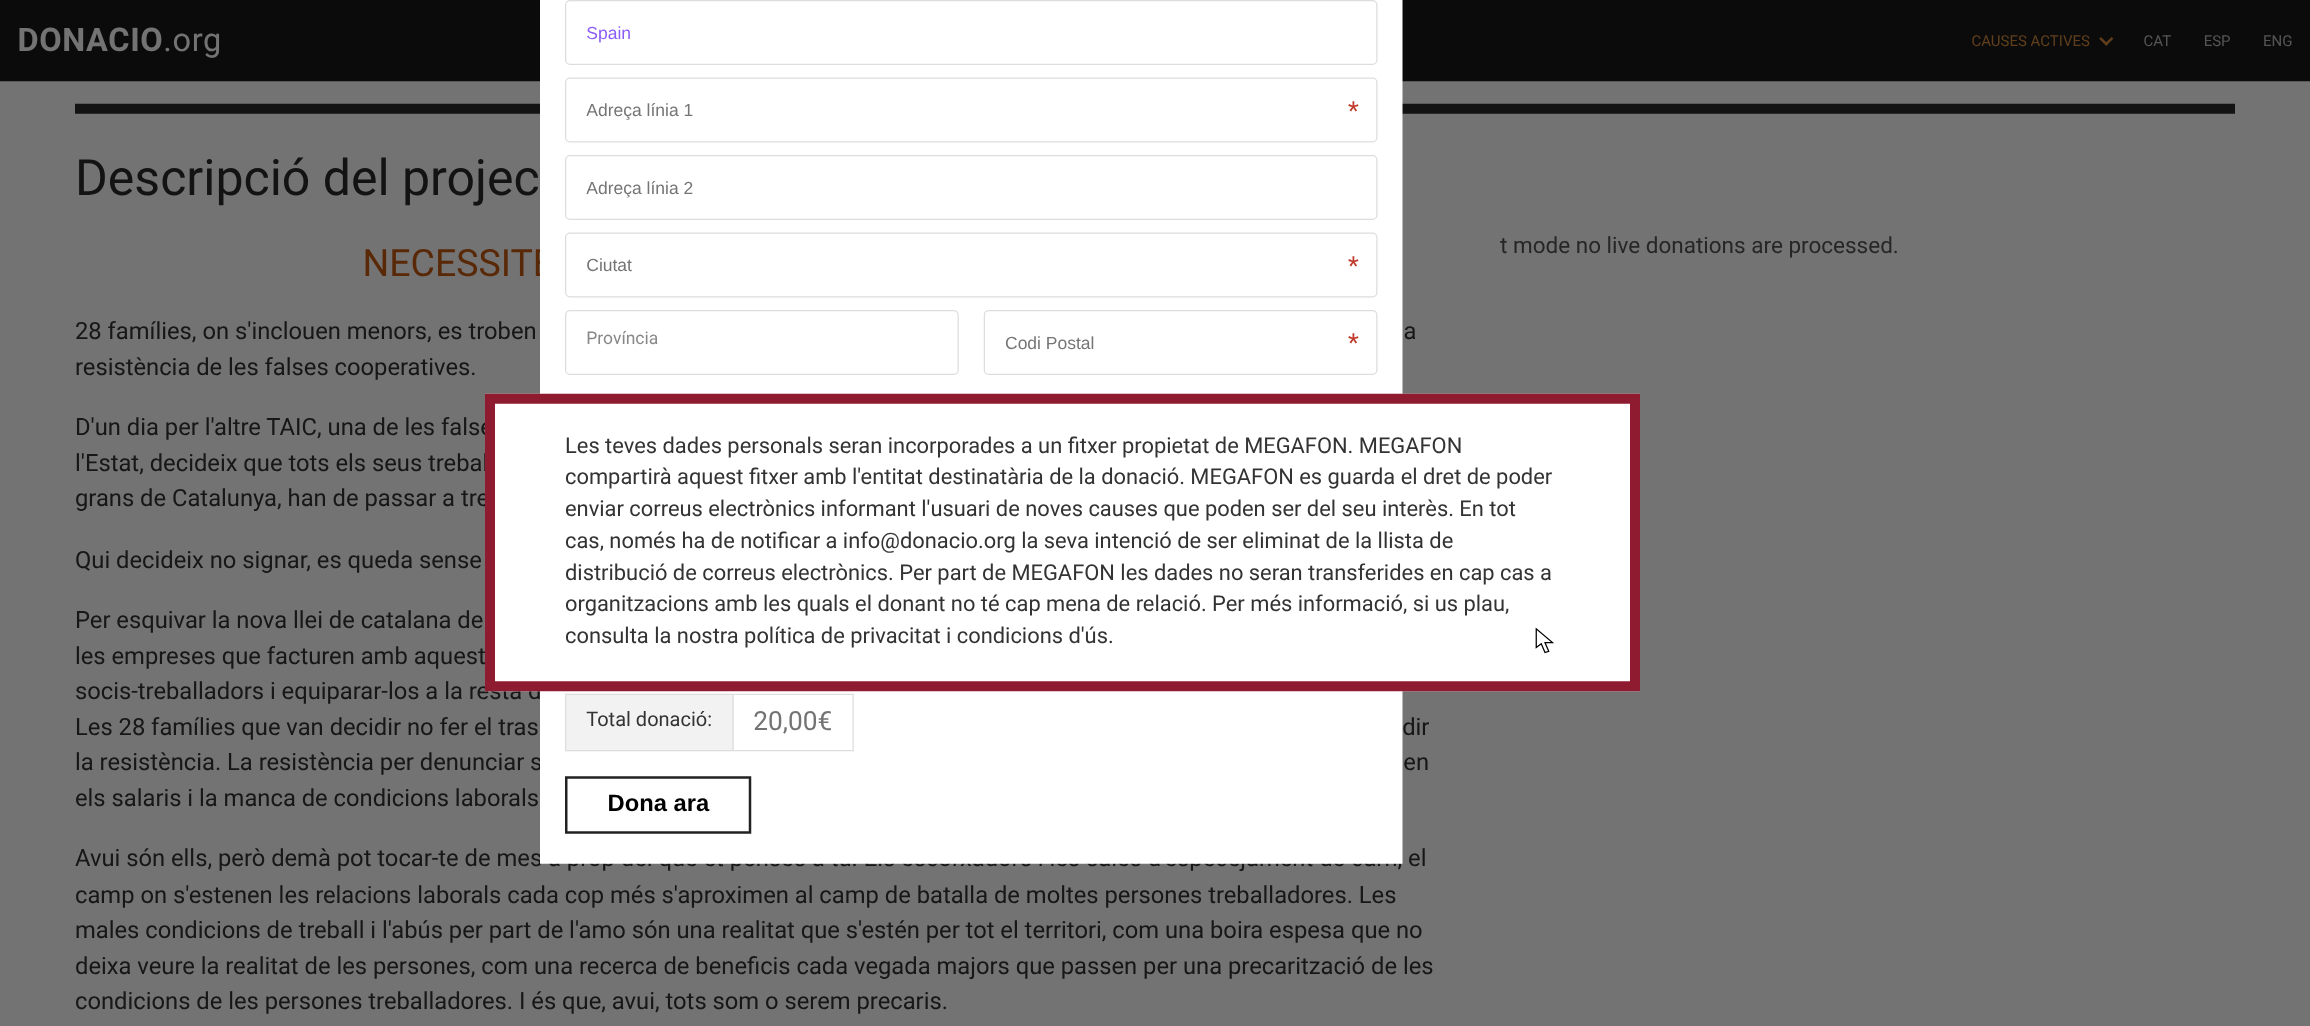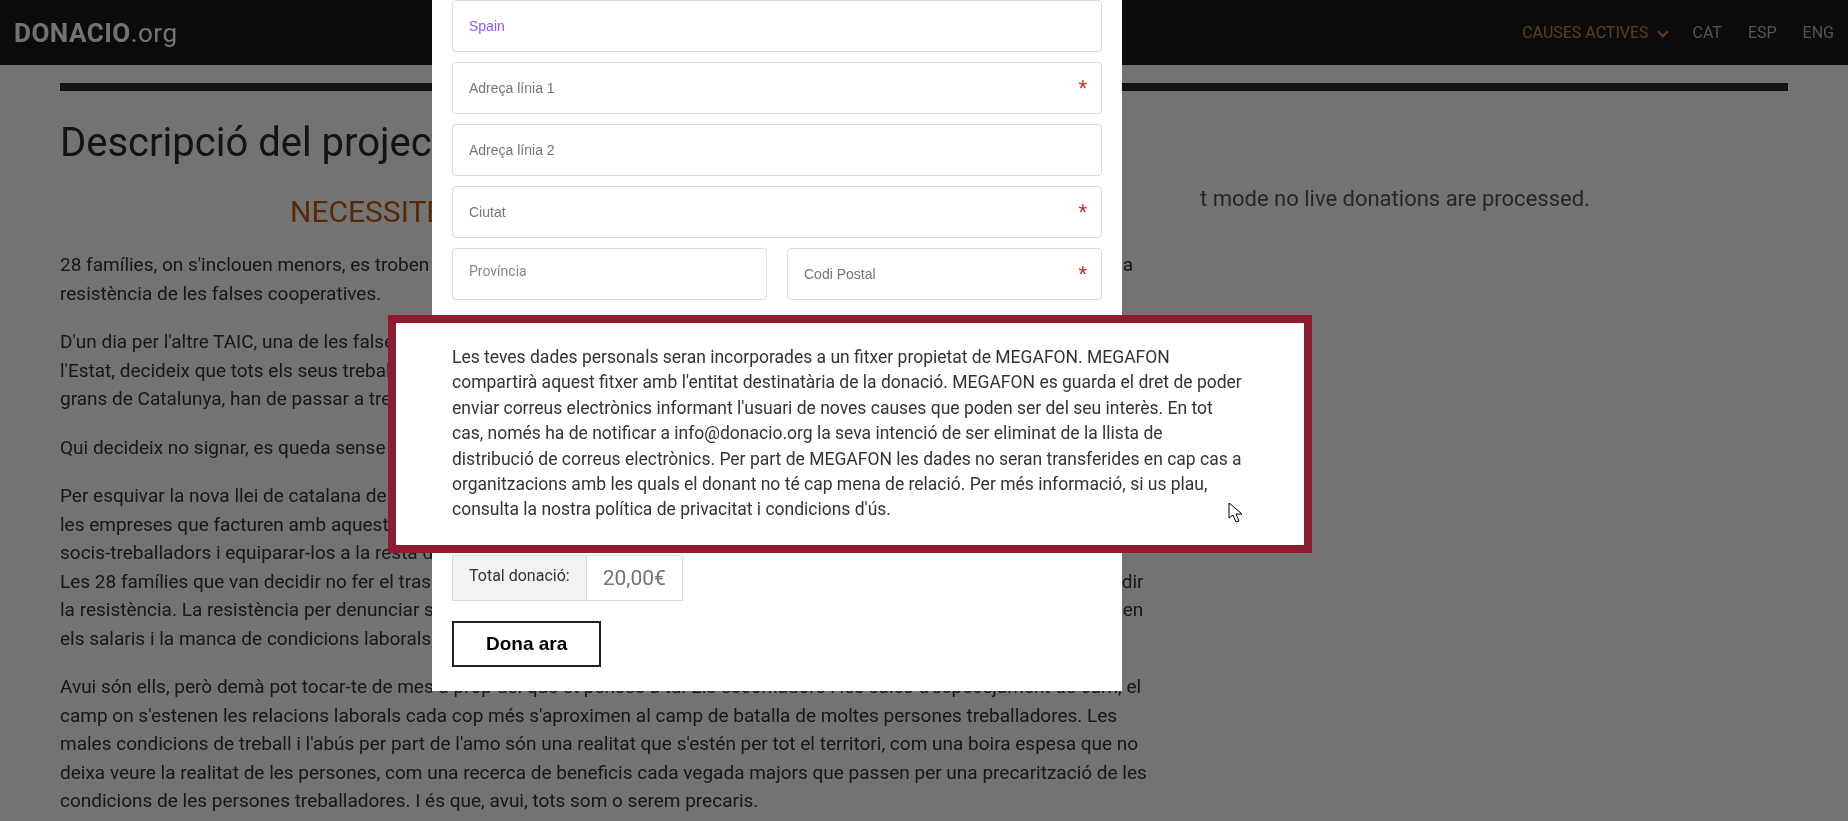--- a/index.html
+++ b/index.html
@@ -24,21 +24,21 @@
   .logo {
     font-size: 26px;
     font-weight: 700;
     letter-spacing: 0.5px;
   }
   .logo .org { font-weight: 400; }
   .nav-right {
     display: flex;
     align-items: center;
     gap: 26px;
-    font-size: 16px;
+    font-size: 12px;
   }
   .nav-item { color: #bbb; cursor: pointer; }
   .nav-item.active { color: #d48b3f; }
   .chev {
     display: inline-block;
     width: 8px; height: 8px;
     border-right: 2px solid #d48b3f;
     border-bottom: 2px solid #d48b3f;
     transform: rotate(45deg);
     margin-left: 6px;
@@ -70,21 +70,21 @@
     font-size: 19px;
     line-height: 1.5;
     color: #333;
     margin-bottom: 20px;
     max-width: 1100px;
   }
   .sidebar-note {
     position: absolute;
     left: 1200px;
     top: 186px;
-    font-size: 22px;
+    font-size: 18px;
     color: #555;
   }
 
   
   .scrim {
     position: absolute;
     inset: 0;
     background: rgba(0,0,0,0.55);
   }
 

